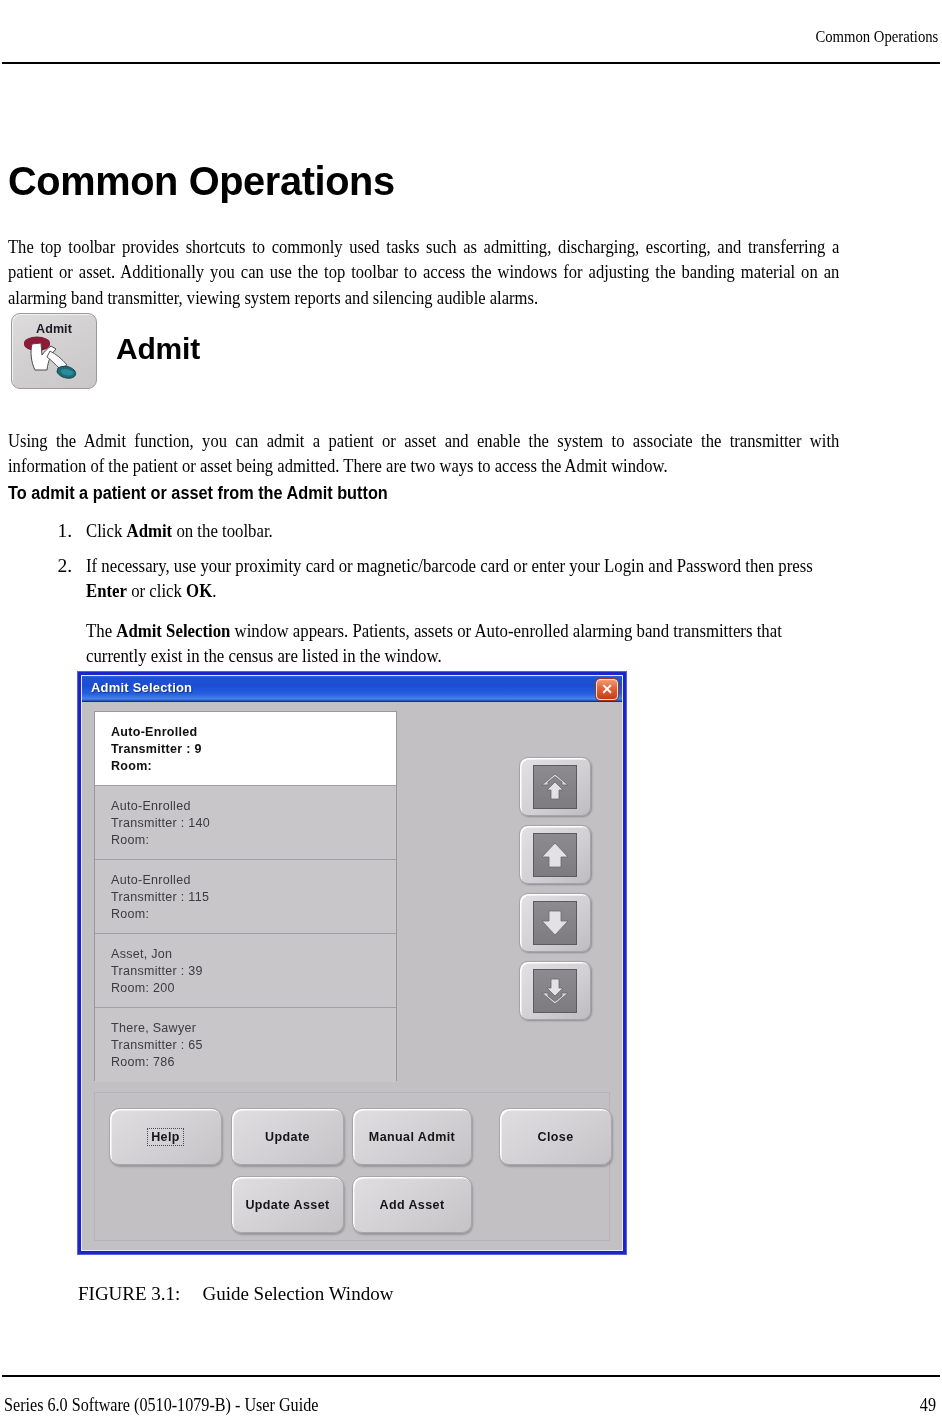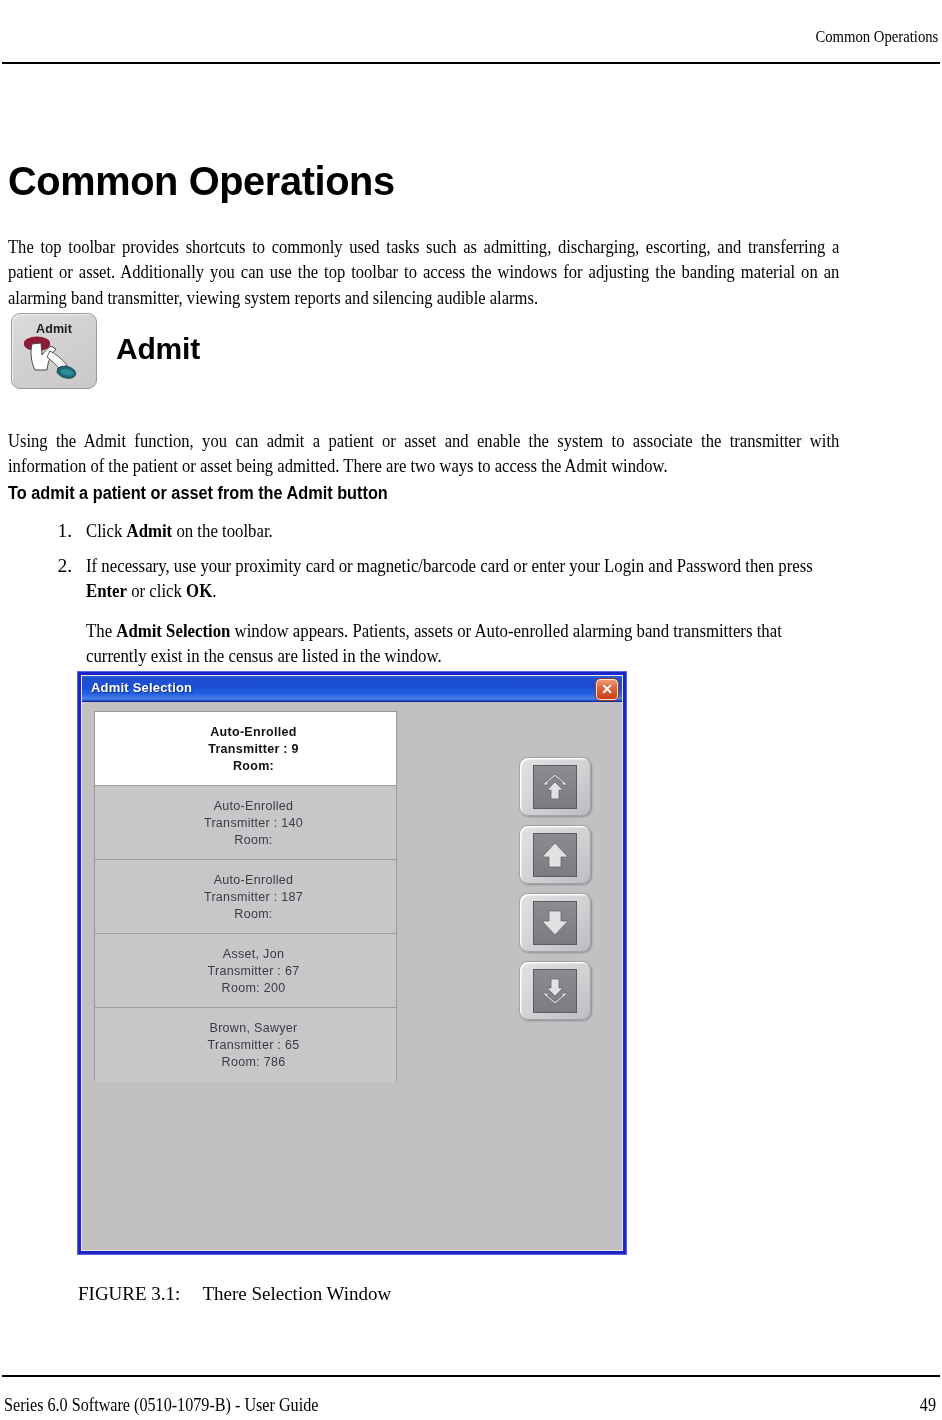--- a/index.html
+++ b/index.html
@@ -271,21 +271,21 @@
     line-height: 17px;
     color: #3b3b40;
     letter-spacing: 0.3px;
   }
   .list-item:last-child { border-bottom: none; }
   .list-item.selected {
     background: #ffffff;
     color: #101014;
     font-weight: bold;
   }
-  .list-line { white-space: nowrap; text-align: center; }
+  .list-line { white-space: nowrap; }
 
   
   .scroll-col {
     position: absolute;
     left: 437px;
     top: 55px;
     width: 74px;
   }
   .scroll-btn {
     width: 72px;
@@ -447,30 +447,30 @@
             <div class="list-line">Transmitter : 9</div>
             <div class="list-line">Room:</div>
           </div>
           <div class="list-item">
             <div class="list-line">Auto-Enrolled</div>
             <div class="list-line">Transmitter : 140</div>
             <div class="list-line">Room:</div>
           </div>
           <div class="list-item">
             <div class="list-line">Auto-Enrolled</div>
-            <div class="list-line">Transmitter : 187</div>
+            <div class="list-line">Transmitter : 115</div>
             <div class="list-line">Room:</div>
           </div>
           <div class="list-item">
             <div class="list-line">Asset, Jon</div>
-            <div class="list-line">Transmitter : 67</div>
+            <div class="list-line">Transmitter : 39</div>
             <div class="list-line">Room: 200</div>
           </div>
           <div class="list-item">
-            <div class="list-line">Brown, Sawyer</div>
+            <div class="list-line">There, Sawyer</div>
             <div class="list-line">Transmitter : 65</div>
             <div class="list-line">Room: 786</div>
           </div>
         </div>
 
       <div class="scroll-col">
         <div class="scroll-btn">
           <div class="scroll-face">
             <svg width="32" height="32" viewBox="0 0 32 32">
               <path d="M16 3 L29 14 L23 14 L23 11 L16 5.5 L9 11 L9 14 L3 14 Z" fill="#dddadd" stroke="#6a676c" stroke-width="0.8"></path>
@@ -495,24 +495,34 @@
         <div class="scroll-btn">
           <div class="scroll-face">
             <svg width="32" height="32" viewBox="0 0 32 32">
               <path d="M16 21 L8 13 L12 13 L12 4 L20 4 L20 13 L24 13 Z" fill="#e4e1e4" stroke="#6a676c" stroke-width="0.8"></path>
               <path d="M16 29 L3 18 L9 18 L9 21 L16 26.5 L23 21 L23 18 L29 18 Z" fill="#dddadd" stroke="#6a676c" stroke-width="0.8"></path>
             </svg>
           </div>
         </div>
       </div>
 
+      <div class="btn-area">
+        <div class="btn" style="left:14px; top:15px; width:113px; height:57px;">
+          <span class="focus-ring">Help</span>
+        </div>
+        <div class="btn" style="left:136px; top:15px; width:113px; height:57px;">Update</div>
+        <div class="btn" style="left:257px; top:15px; width:120px; height:57px;">Manual Admit</div>
+        <div class="btn" style="left:404px; top:15px; width:113px; height:57px;">Close</div>
+        <div class="btn" style="left:136px; top:83px; width:113px; height:57px;">Update Asset</div>
+        <div class="btn" style="left:257px; top:83px; width:120px; height:57px;">Add Asset</div>
+      </div>
 
     </div>
   </div>
 </div>
 
 <div class="figure-caption">
-  <span>FIGURE 3.1:</span><span class="cap-gap"></span><span>There Selection Window</span>
+  <span>FIGURE 3.1:</span><span class="cap-gap"></span><span>Guide Selection Window</span>
 </div>
 
 <div class="footer-rule"></div>
 <div class="footer-left">Series 6.0 Software (0510-1079-B) - User Guide</div>
 <div class="footer-right">49</div>
 
 </body></html>

